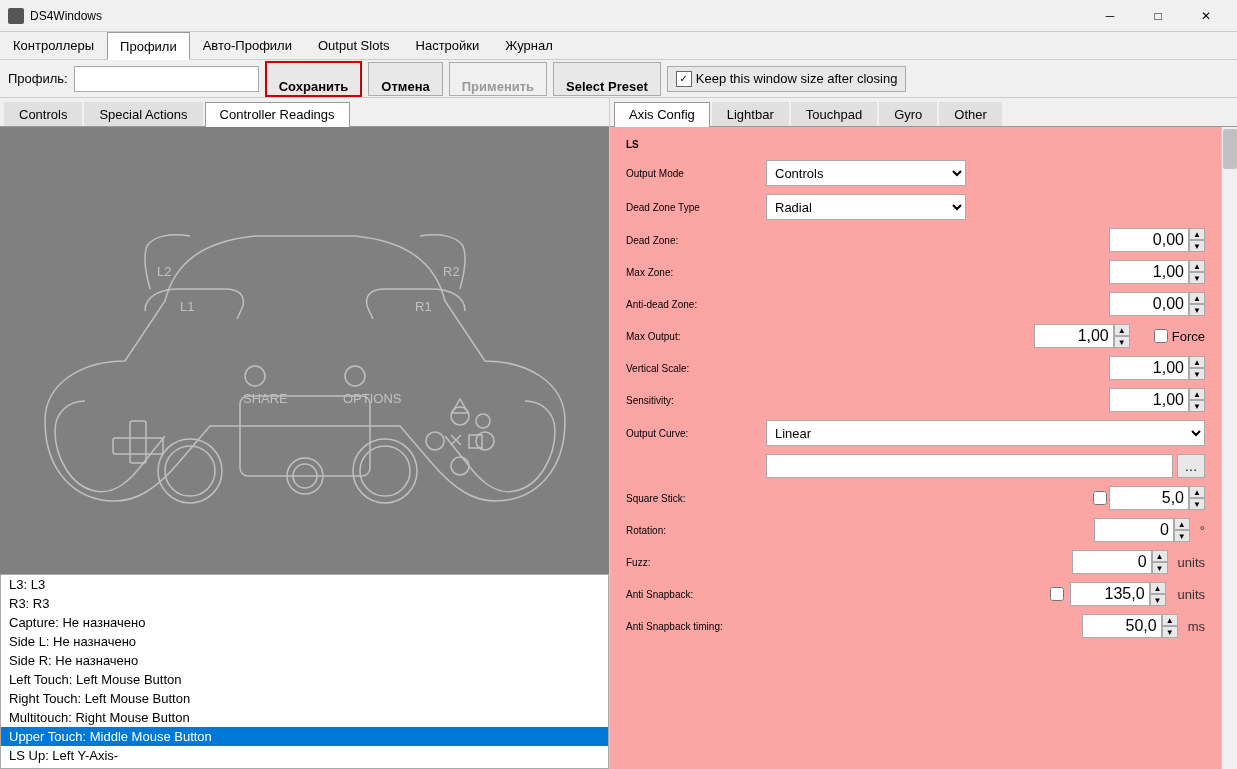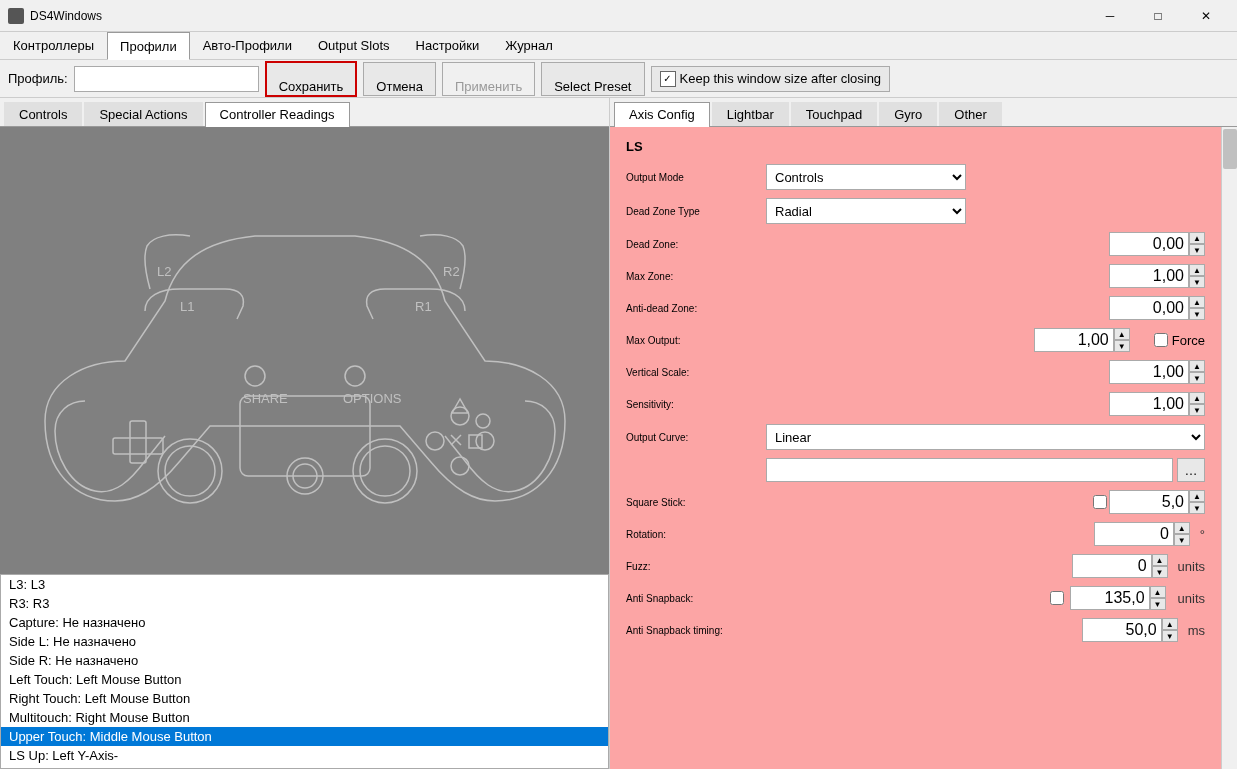--- a/index.html
+++ b/index.html
@@ -66,20 +66,21 @@
       background: white;
       padding: 2px 4px;
     }
     .btn {
       height: 26px;
       padding: 16px 12px;
       border: 1px solid #aaa;
       background: #e8e8e8;
       cursor: pointer;
       font-size: 13px;
+      font-weight: bold;
     }
     .btn-save {
       border: 2px solid #cc0000;
       background: #e8e8e8;
     }
     .btn-disabled { color: #999; background: #f0f0f0; cursor: not-allowed; }
     .btn-select-preset { background: #e8e8e8; }
     .checkbox-label {
       display: flex; align-items: center; gap: 4px;
       border: 1px solid #aaa;
@@ -185,21 +186,21 @@
     }
 
     
     .axis-content {
       padding: 12px 16px;
       overflow-y: auto;
       flex: 1;
     }
     .section-title {
       font-weight: bold;
-      font-size: 13px;
+      font-size: 10px;
       margin-bottom: 10px;
     }
     .field-row {
       display: flex;
       align-items: center;
       margin-bottom: 8px;
     }
     .field-label {
       width: 140px;
       font-size: 10px;

